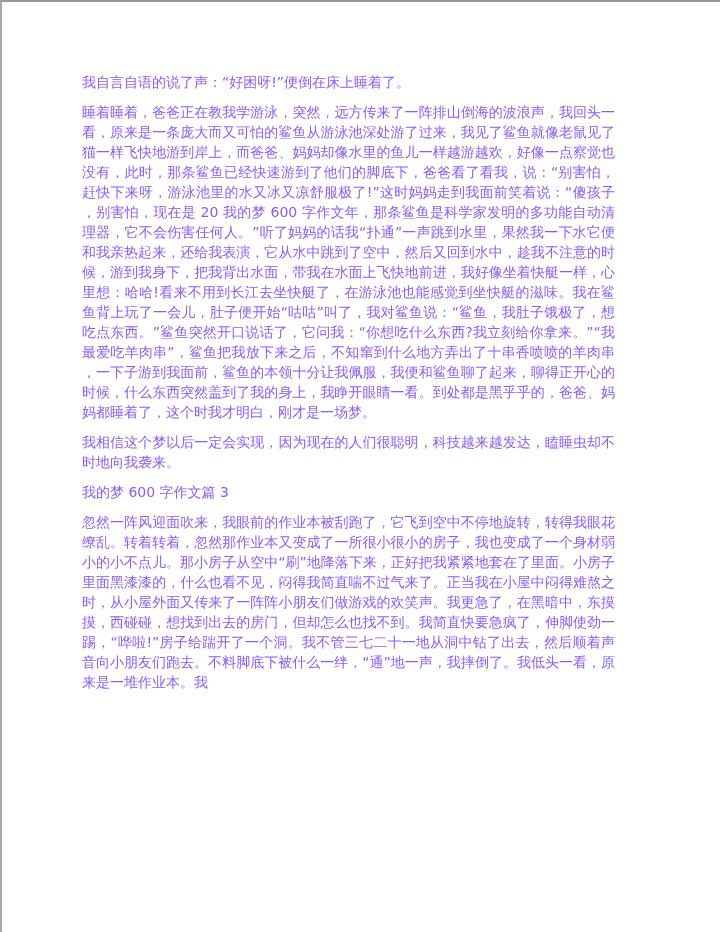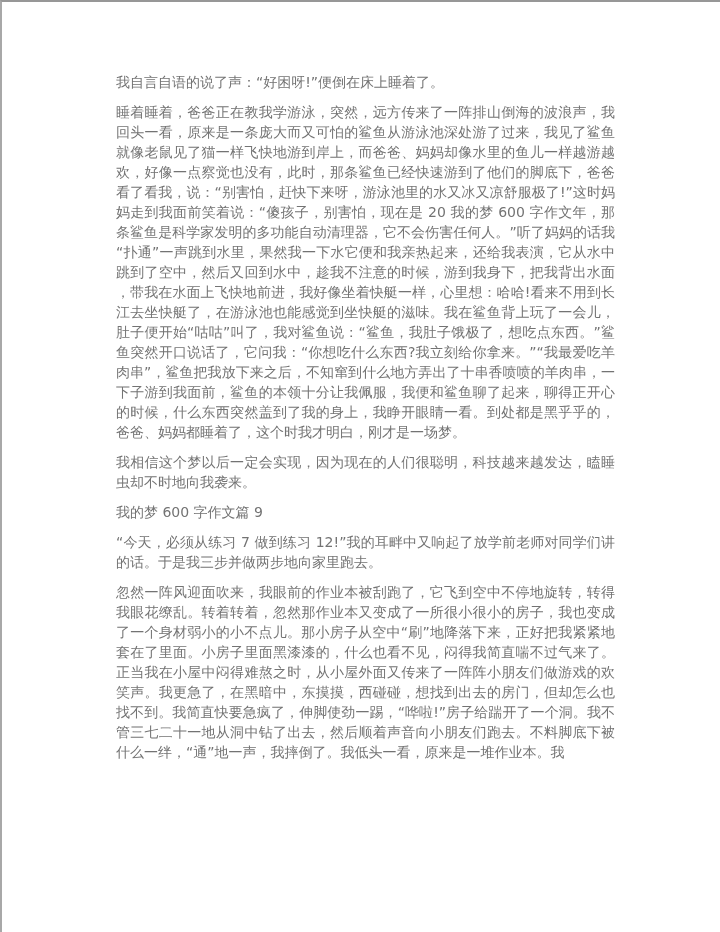--- a/index.html
+++ b/index.html
@@ -13,38 +13,37 @@
     height: 932px;
     box-sizing: border-box;
     background: #ffffff;
     border-top: 2px solid #979797;
     border-left: 2px solid #a8a8a8;
     overflow: hidden;
     font-family: "DejaVu Sans", "Liberation Sans", sans-serif;
   }
   .content {
     box-sizing: border-box;
-    padding: 70px 105px 0 114px;
-    color: #737373;
+    padding: 70px 105px 0 80px;
+    color: #8b5cf6;
   }
   .content p {
     margin: 0 0 10px 0;
     font-size: 14px;
     line-height: 20px;
     text-align: justify;
     word-break: break-all;
     line-break: anywhere;
     overflow-wrap: break-word;
   }
 </style>
 </head>
 <body>
 
 <main class="page">
   <div class="content">
     <p>我自言自语的说了声：“好困呀!”便倒在床上睡着了。</p>
     <p>睡着睡着，爸爸正在教我学游泳，突然，远方传来了一阵排山倒海的波浪声，我回头一看，原来是一条庞大而又可怕的鲨鱼从游泳池深处游了过来，我见了鲨鱼就像老鼠见了猫一样飞快地游到岸上，而爸爸、妈妈却像水里的鱼儿一样越游越欢，好像一点察觉也没有，此时，那条鲨鱼已经快速游到了他们的脚底下，爸爸看了看我，说：“别害怕，赶快下来呀，游泳池里的水又冰又凉舒服极了!”这时妈妈走到我面前笑着说：“傻孩子，别害怕，现在是 20 我的梦 600 字作文年，那条鲨鱼是科学家发明的多功能自动清理器，它不会伤害任何人。”听了妈妈的话我“扑通”一声跳到水里，果然我一下水它便和我亲热起来，还给我表演，它从水中跳到了空中，然后又回到水中，趁我不注意的时候，游到我身下，把我背出水面，带我在水面上飞快地前进，我好像坐着快艇一样，心里想：哈哈!看来不用到长江去坐快艇了，在游泳池也能感觉到坐快艇的滋味。我在鲨鱼背上玩了一会儿，肚子便开始“咕咕”叫了，我对鲨鱼说：“鲨鱼，我肚子饿极了，想吃点东西。”鲨鱼突然开口说话了，它问我：“你想吃什么东西?我立刻给你拿来。”“我最爱吃羊肉串”，鲨鱼把我放下来之后，不知窜到什么地方弄出了十串香喷喷的羊肉串，一下子游到我面前，鲨鱼的本领十分让我佩服，我便和鲨鱼聊了起来，聊得正开心的时候，什么东西突然盖到了我的身上，我睁开眼睛一看。到处都是黑乎乎的，爸爸、妈妈都睡着了，这个时我才明白，刚才是一场梦。</p>
     <p>我相信这个梦以后一定会实现，因为现在的人们很聪明，科技越来越发达，瞌睡虫却不时地向我袭来。</p>
-    <p>我的梦 600 字作文篇 9</p>
-    <p>“今天，必须从练习 7 做到练习 12!”我的耳畔中又响起了放学前老师对同学们讲的话。于是我三步并做两步地向家里跑去。</p>
+    <p>我的梦 600 字作文篇 3</p>
     <p>忽然一阵风迎面吹来，我眼前的作业本被刮跑了，它飞到空中不停地旋转，转得我眼花缭乱。转着转着，忽然那作业本又变成了一所很小很小的房子，我也变成了一个身材弱小的小不点儿。那小房子从空中“刷”地降落下来，正好把我紧紧地套在了里面。小房子里面黑漆漆的，什么也看不见，闷得我简直喘不过气来了。正当我在小屋中闷得难熬之时，从小屋外面又传来了一阵阵小朋友们做游戏的欢笑声。我更急了，在黑暗中，东摸摸，西碰碰，想找到出去的房门，但却怎么也找不到。我简直快要急疯了，伸脚使劲一踢，“哗啦!”房子给踹开了一个洞。我不管三七二十一地从洞中钻了出去，然后顺着声音向小朋友们跑去。不料脚底下被什么一绊，“通”地一声，我摔倒了。我低头一看，原来是一堆作业本。我</p>
   </div>
 </main>
 
 </body></html>

